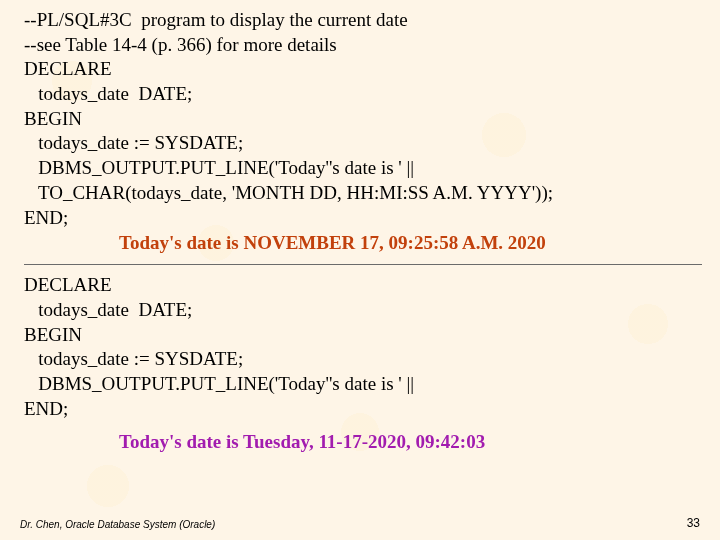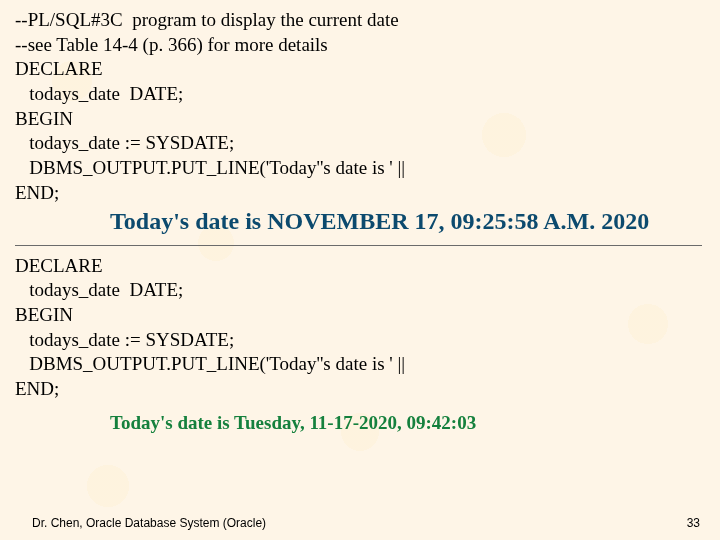--- a/index.html
+++ b/index.html
@@ -11,57 +11,57 @@
       radial-gradient(circle at 30% 45%, rgba(255,240,210,0.4) 18px, transparent 18px),
       radial-gradient(circle at 70% 25%, rgba(255,240,210,0.4) 22px, transparent 22px),
       radial-gradient(circle at 90% 60%, rgba(255,240,210,0.4) 20px, transparent 20px),
       radial-gradient(circle at 50% 80%, rgba(255,240,210,0.4) 19px, transparent 19px),
       radial-gradient(circle at 15% 90%, rgba(255,240,210,0.4) 21px, transparent 21px);
     font-family: "Times New Roman", Times, serif;
     position: relative;
     overflow: hidden;
   }
   .slide {
-    padding: 8px 18px 0 3px;
+    padding: 8px 18px 0 24px;
     height: 100%;
     position: relative;
-    margin-left: 12px;
   }
   .code {
     font-size: 19px;
     line-height: 1.3;
     color: #000;
   }
   .code div { white-space: pre; }
   .output {
     font-weight: bold;
-    font-size: 24px;
-    color: #0c4a6e;
+    font-size: 19px;
+    color: #c2410c;
     margin-top: 2px;
     margin-left: 95px;
     font-family: Liberation Serif, serif;
   }
   .output2 {
     font-weight: bold;
     font-size: 19px;
-    color: #15803d;
+    color: #a21caf;
     margin-top: 10px;
     margin-left: 95px;
   }
   .divider {
     border: none;
     border-top: 1px solid #6b6b6b;
     margin: 10px 0 8px 0;
   }
   .footer-left {
     position: absolute;
     bottom: 10px;
     left: 20px;
     font-family: Arial, Helvetica, sans-serif;
-    font-size: 12px;
+    font-size: 10px;
+    font-style: italic;
     color: #000;
   }
   .footer-right {
     position: absolute;
     bottom: 10px;
     right: 20px;
     font-family: Arial, Helvetica, sans-serif;
     font-size: 12px;
     color: #000;
   }
@@ -72,20 +72,21 @@
 <div class="slide">
 
   <div class="code">
     <div>--PL/SQL#3C  program to display the current date</div>
     <div>--see Table 14-4 (p. 366) for more details</div>
     <div>DECLARE</div>
     <div>   todays_date  DATE;</div>
     <div>BEGIN</div>
     <div>   todays_date := SYSDATE;</div>
     <div>   DBMS_OUTPUT.PUT_LINE('Today''s date is ' ||</div>
+    <div>   TO_CHAR(todays_date, 'MONTH DD, HH:MI:SS A.M. YYYY'));</div>
     <div>END;</div>
   </div>
   <div class="output">Today's date is NOVEMBER 17,  09:25:58  A.M. 2020</div>
 
   <hr class="divider">
 
   <div class="code">
     <div>DECLARE</div>
     <div>   todays_date  DATE;</div>
     <div>BEGIN</div>

